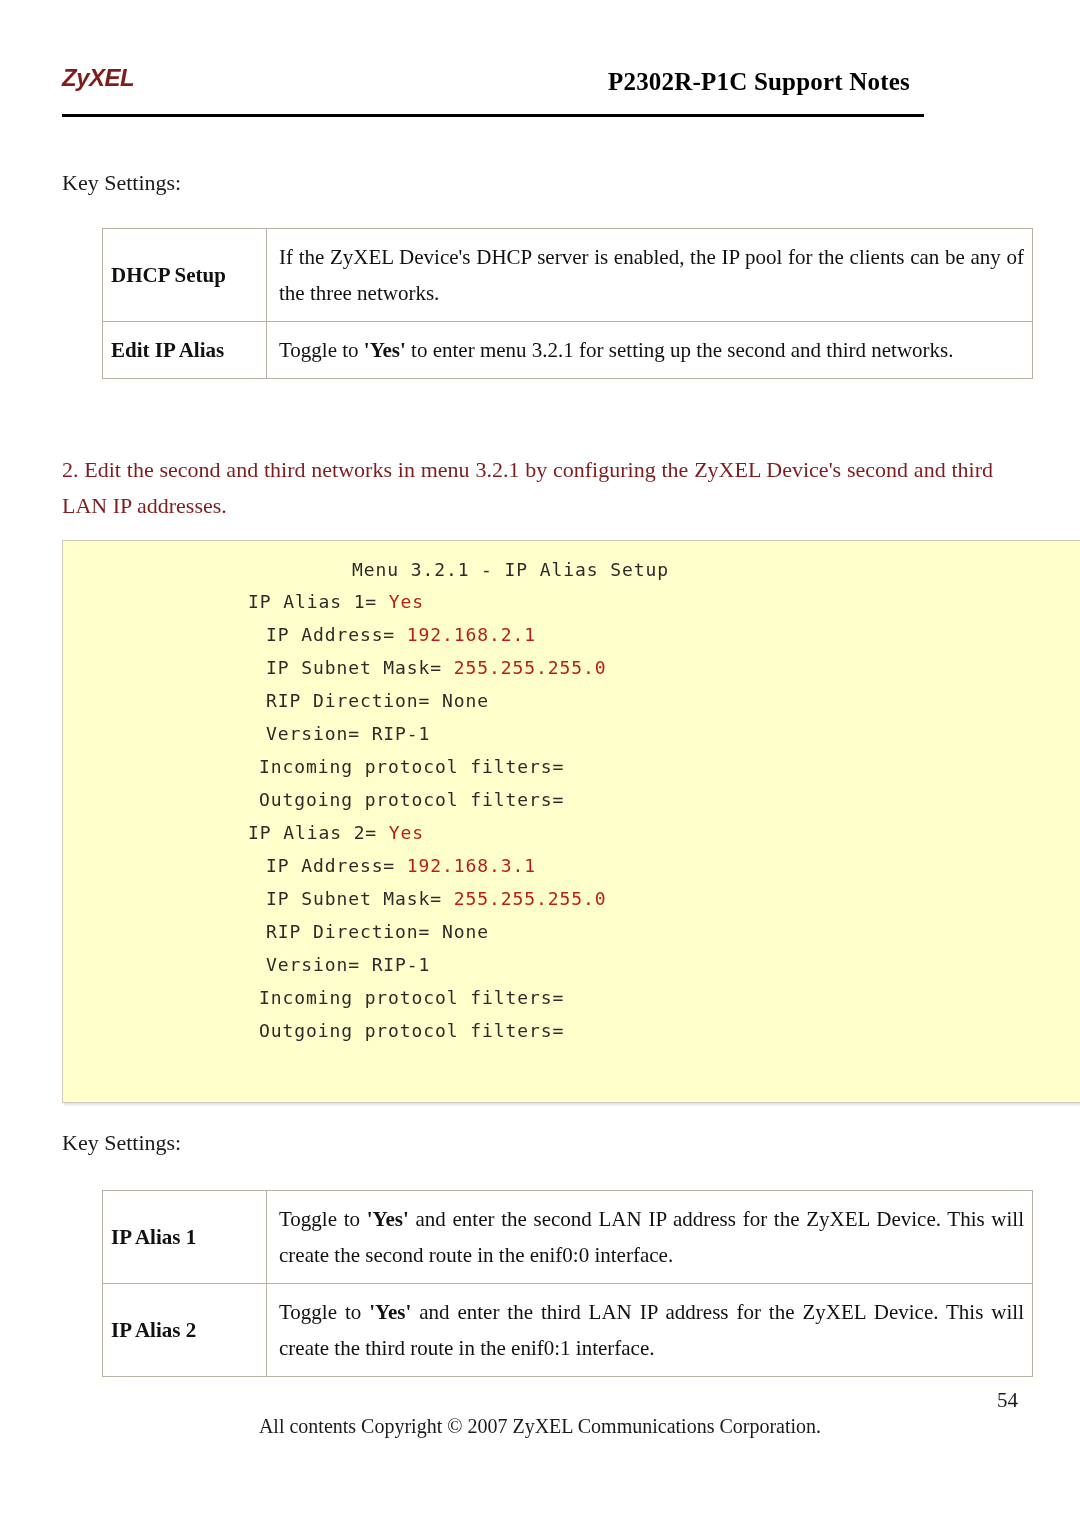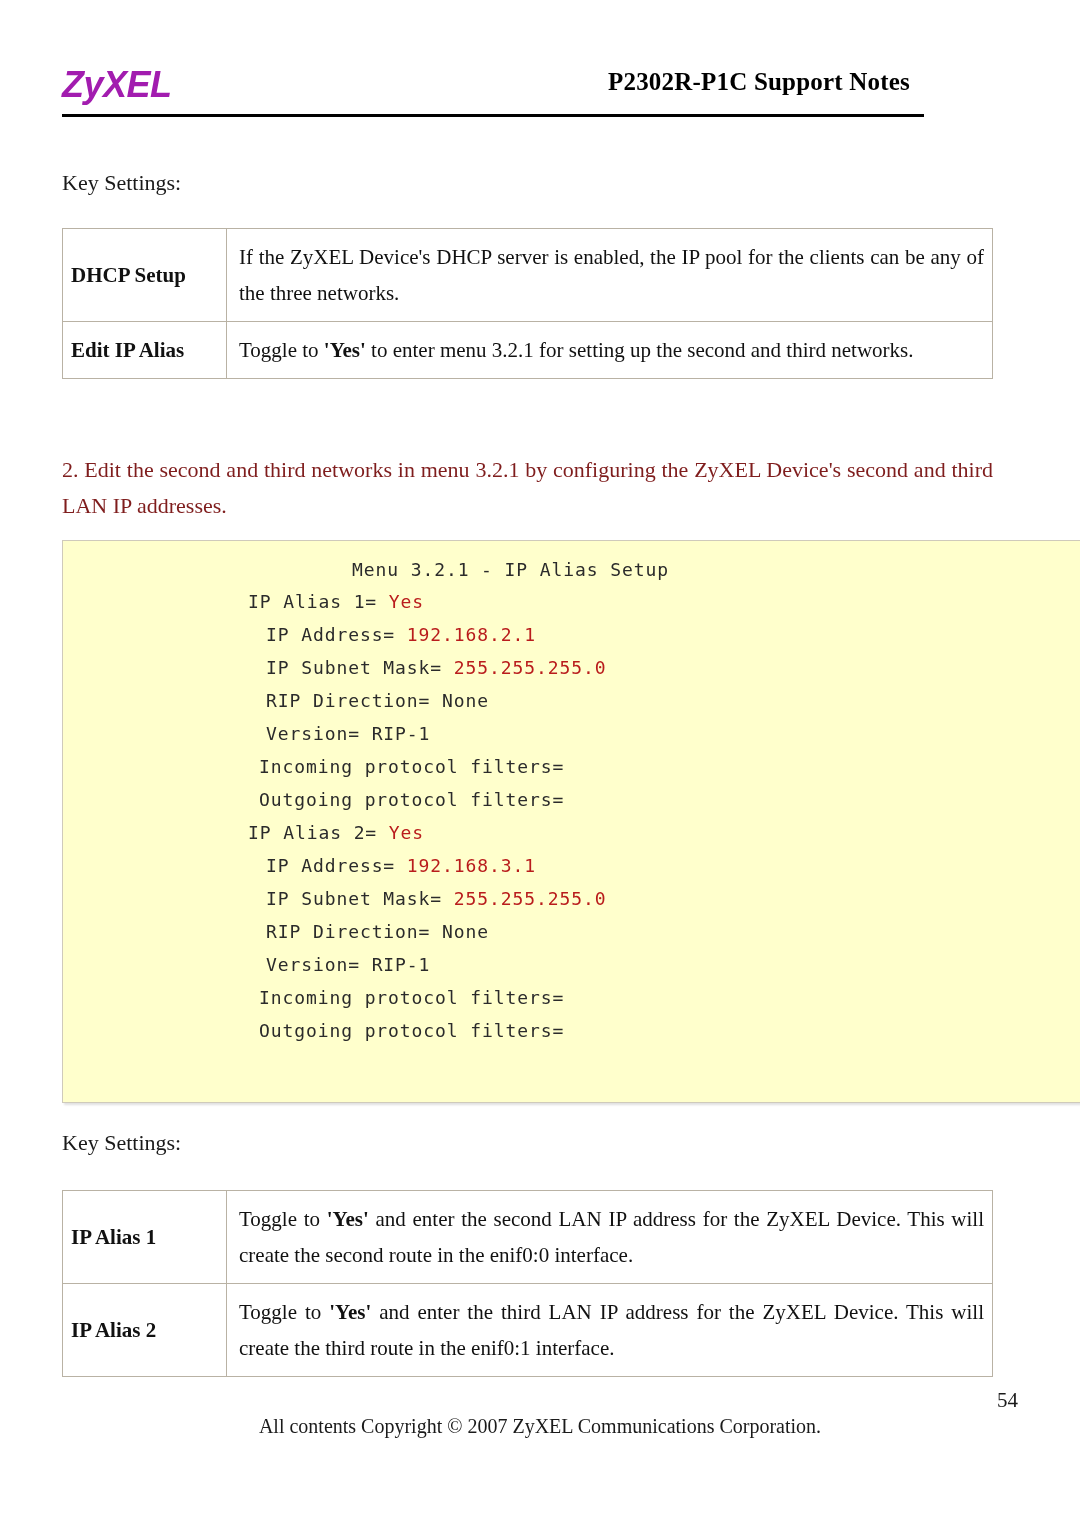--- a/index.html
+++ b/index.html
@@ -24,23 +24,23 @@
     width: 862px;
     height: 62px;
   }
   .logo {
     position: absolute;
     left: 0;
     top: 2px;
     font-family: "Liberation Sans", sans-serif;
     font-weight: bold;
     font-style: italic;
-    font-size: 36px;
+    font-size: 24px;
     letter-spacing: -0.5px;
-    color: #a21caf;
+    color: #7f1d1d;
   }
   .header-title {
     position: absolute;
     right: 14px;
     top: 6px;
     font-family: "Liberation Serif", serif;
     font-weight: bold;
     font-size: 25px;
     letter-spacing: 0.2px;
     color: #000000;
@@ -68,20 +68,21 @@
     color: #7f1d1d;
     text-align: justify;
   }
 
   
   .kv-table {
     position: absolute;
     border-collapse: collapse;
     table-layout: fixed;
     background: #ffffff;
+    margin-left: 40px;
   }
   .kv-table td {
     border: 1px solid #b9b2a4;
     vertical-align: middle;
     padding: 10px 12px;
     font-size: 21px;
     line-height: 36px;
   }
   .kv-table td.kv-key {
     width: 151px;

